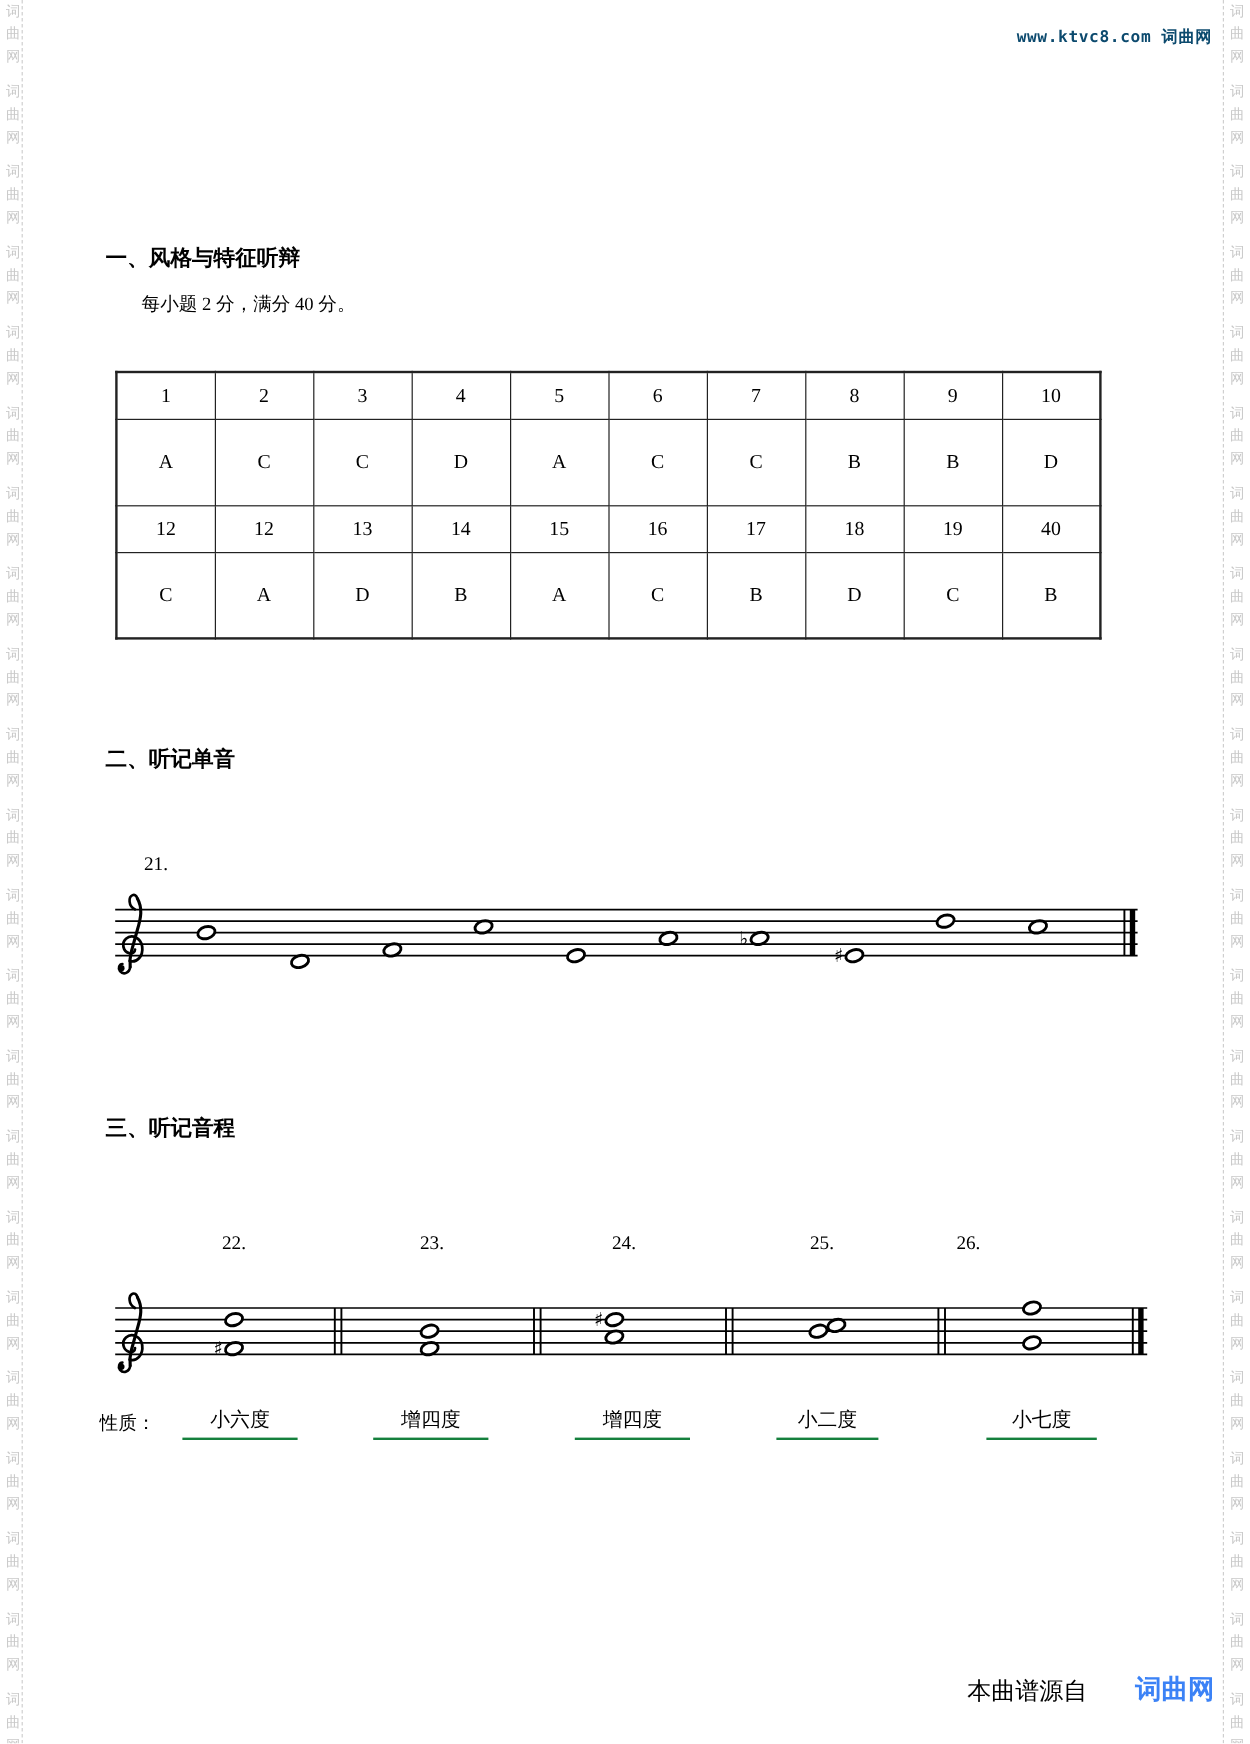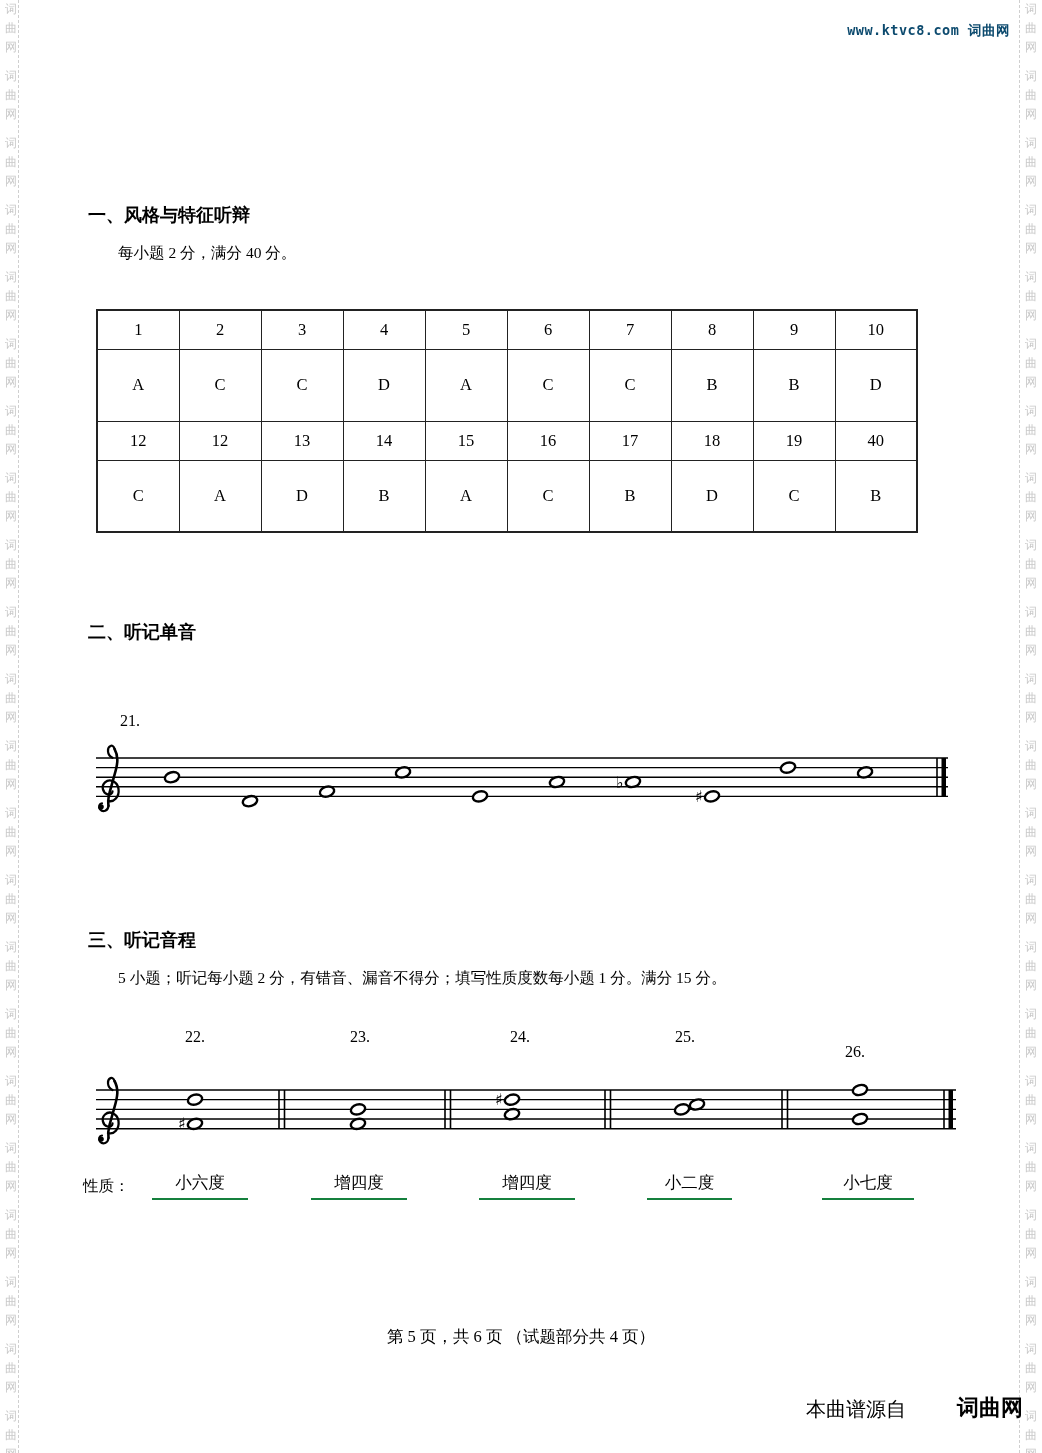--- a/index.html
+++ b/index.html
@@ -374,27 +374,26 @@
       </g>
       <g>
         <ellipse cx="698" cy="30.6" rx="7.3" ry="4.9" fill="#fff" stroke="#000" stroke-width="2.4" transform="rotate(-16 698 30.6)"></ellipse>
       </g>
       <g>
         <ellipse cx="775" cy="35.4" rx="7.3" ry="4.9" fill="#fff" stroke="#000" stroke-width="2.4" transform="rotate(-16 775 35.4)"></ellipse>
       </g>
     </svg>
 
   <div class="sec-heading" style="top:928px;">三、听记音程</div>
-  <div class="desc" style="top:968px;">5 小题；听记每小题 2 分，有错音、漏音不得分；填写性质度数每小题 1 分。满分 15 分。</div>
   <div id="interval-labels">
       <div class="item-num" style="left: 185px; top: 1028px;">22.</div>
       <div class="item-num" style="left: 350px; top: 1028px;">23.</div>
       <div class="item-num" style="left: 510px; top: 1028px;">24.</div>
       <div class="item-num" style="left: 675px; top: 1028px;">25.</div>
-      <div class="item-num" style="left: 845px; top: 1028px; margin-top: 15px;">26.</div>
+      <div class="item-num" style="left: 797px; top: 1028px;">26.</div>
     </div>
   <svg id="staff22" style="left:90px;top:1072px;" width="878" height="82" viewBox="0 0 878 82">
       <line x1="6" x2="866" y1="18" y2="18" stroke="#000" stroke-width="1.4"></line>
       <line x1="6" x2="866" y1="27.67" y2="27.67" stroke="#000" stroke-width="1.4"></line>
       <line x1="6" x2="866" y1="37.34" y2="37.34" stroke="#000" stroke-width="1.4"></line>
       <line x1="6" x2="866" y1="47.01" y2="47.01" stroke="#000" stroke-width="1.4"></line>
       <line x1="6" x2="866" y1="56.68" y2="56.68" stroke="#000" stroke-width="1.4"></line>
       <line x1="189" x2="189" y1="18" y2="56.68" stroke="#000" stroke-width="1.6"></line>
       <line x1="194.5" x2="194.5" y1="18" y2="56.68" stroke="#000" stroke-width="1.6"></line>
       <line x1="355" x2="355" y1="18" y2="56.68" stroke="#000" stroke-width="1.6"></line>
@@ -447,17 +446,16 @@
     </svg>
   <div class="quality-label">性质：</div>
   <div id="interval-answers">
       <div class="interval-answer" style="left: 152px; width: 96px;">小六度</div>
       <div class="interval-answer" style="left: 311px; width: 96px;">增四度</div>
       <div class="interval-answer" style="left: 479px; width: 96px;">增四度</div>
       <div class="interval-answer" style="left: 647px; width: 85px;">小二度</div>
       <div class="interval-answer" style="left: 822px; width: 92px;">小七度</div>
     </div>
 
-  <div class="page-footer">第 5 页，共 6 页 （试题部分共 4 页）</div>
 
   <div class="credit-prefix">本曲谱源自</div>
-  <div class="credit-brand" id="credit-brand" style="color: #000000; margin-left: 11px;">词曲网</div>
+  <div class="credit-brand" id="credit-brand" style="color: #3b82f6;">词曲网</div>
 </div>
 
 </body></html>

